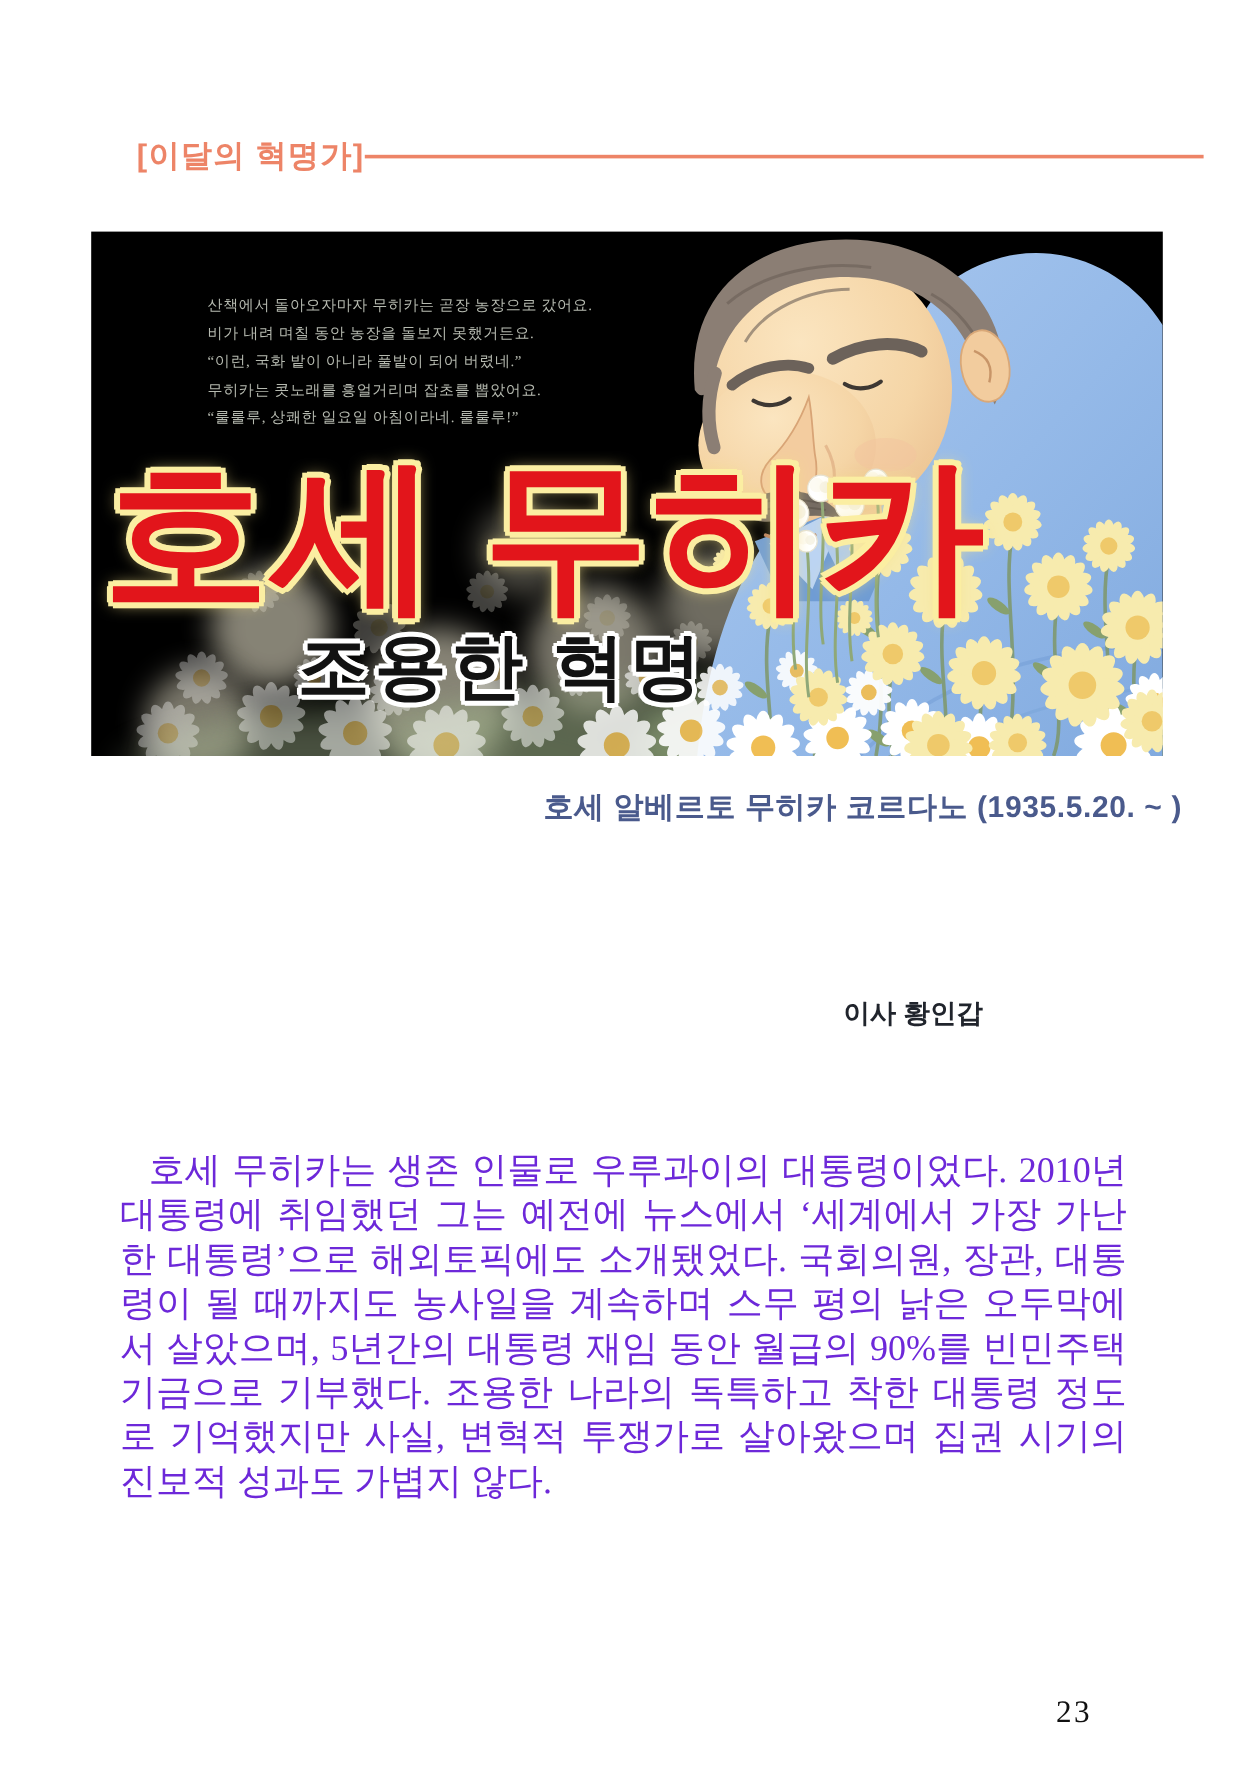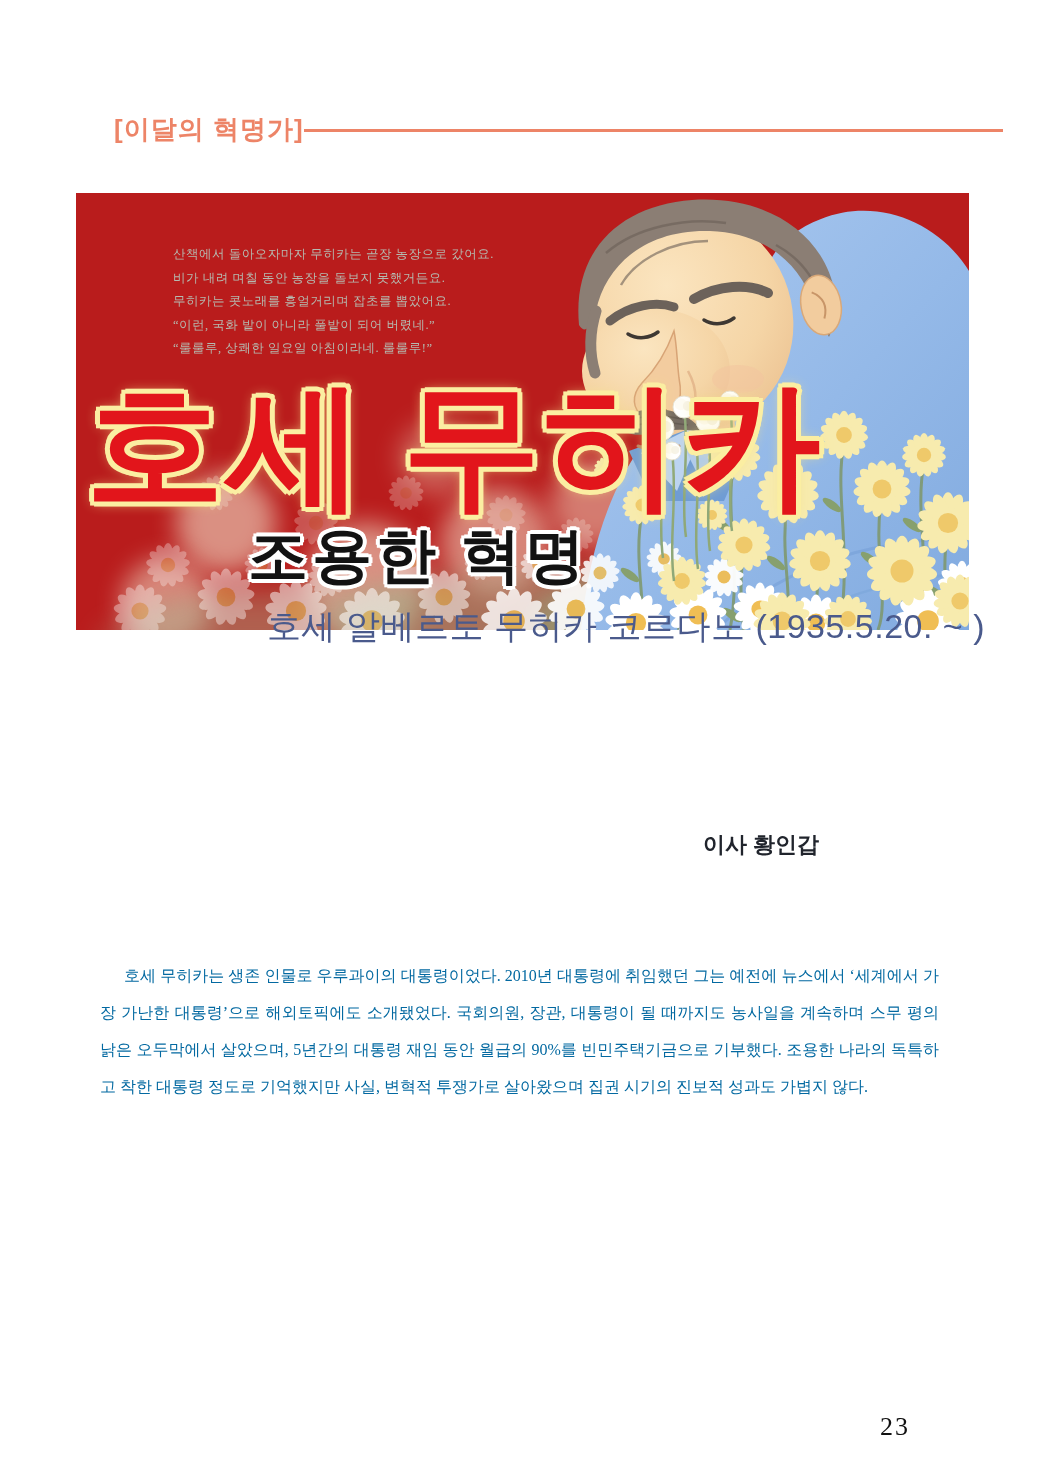--- a/index.html
+++ b/index.html
@@ -23,21 +23,21 @@
   }
   .header-label{
     color:var(--accent);
     font-weight:bold;font-size:26px;letter-spacing:1px;white-space:nowrap;
   }
   .header-rule{flex:1;height:3px;background:var(--accent);margin-top:2px;}
 
   
   .illustration{
     position:absolute;left:76px;top:193px;width:893px;height:437px;
-    overflow:hidden;z-index:1;background:#b91c1c;
+    overflow:hidden;z-index:1;background:#000000;
   }
   .illustration svg{position:absolute;left:0;top:0;}
   .poem{
     position:absolute;left:97px;top:50px;
     color:#b6bab0;font-size:12.5px;line-height:23.5px;letter-spacing:.5px;
     font-family:"Liberation Serif","DejaVu Serif",serif;
     z-index:2;
   }
   .hero-title{
     position:absolute;left:86px;top:368px;margin:0;z-index:3;
@@ -53,31 +53,31 @@
   }
   .hero-subtitle{
     position:absolute;left:248px;top:516px;z-index:3;
     font-family:Liberation Sans, sans-serif;
     font-weight:700;font-size:60px;letter-spacing:4px;color:#121212;white-space:nowrap;
     text-shadow:
       -4px 0 #fff,4px 0 #fff,0 -4px #fff,0 4px #fff,
       -3px -3px #fff,3px -3px #fff,-3px 3px #fff,3px 3px #fff;
   }
   .caption{
-    position:absolute;right:52px;top:604px;z-index:2;
-    font-size:34px;color:var(--caption-blue);letter-spacing:.5px;white-space:nowrap;
+    position:absolute;right:52px;top:656px;z-index:2;
+    font-size:25px;color:var(--caption-blue);letter-spacing:.5px;white-space:nowrap;font-weight:bold;
   }
   .author{
     position:absolute;right:218px;top:830px;
     font-size:22px;font-weight:bold;color:#20242C;white-space:nowrap;
   }
   .article{
     position:absolute;left:100px;top:957px;width:839px;
     font-family:"Liberation Serif","DejaVu Serif",serif;
-    font-size:16px;line-height:37px;text-align:justify;color:#0369a1;
+    font-size:30px;line-height:37px;text-align:justify;color:#6d28d9;
   }
   .article p{margin:0 0 37px 0;text-indent:24px;word-break:break-all;}
   .page-number{
     position:absolute;left:880px;top:1412px;
     font-family:"Liberation Serif","DejaVu Serif",serif;
     font-size:26px;color:#111;letter-spacing:2px;
   }
 </style>
 </head>
 <body style="--accent: #ED8467; --title-red: #E2151B; --title-outline: #FBEEA2; --caption-blue: #4A5A8C;">
@@ -926,22 +926,22 @@
         </g>
         <g>
           <circle cx="620" cy="246" r="8" fill="#FFFFFF" stroke="#E6E2D4" stroke-width="1"></circle>
       <circle cx="617.6" cy="244" r="4.4" fill="#FDFBF3"></circle>
       <circle cx="622.8" cy="245.2" r="3.6" fill="#F7F4E8"></circle>
         </g>
       </svg>
     <div class="poem">
       <div>산책에서 돌아오자마자 무히카는 곧장 농장으로 갔어요.</div>
       <div>비가 내려 며칠 동안 농장을 돌보지 못했거든요.</div>
+      <div>“이런, 국화 밭이 아니라 풀밭이 되어 버렸네.”</div>
       <div>무히카는 콧노래를 흥얼거리며 잡초를 뽑았어요.</div>
-      <div>“이런, 국화 밭이 아니라 풀밭이 되어 버렸네.”</div>
       <div>“룰룰루, 상쾌한 일요일 아침이라네. 룰룰루!”</div>
     </div>
   </div>
 
   <h1 class="hero-title">호세 무히카</h1>
   <div class="hero-subtitle">조용한 혁명</div>
 
   <div class="caption">호세 알베르토 무히카 코르다노 (1935.5.20. ~  )</div>
 
   <div class="author">이사 황인갑</div>

